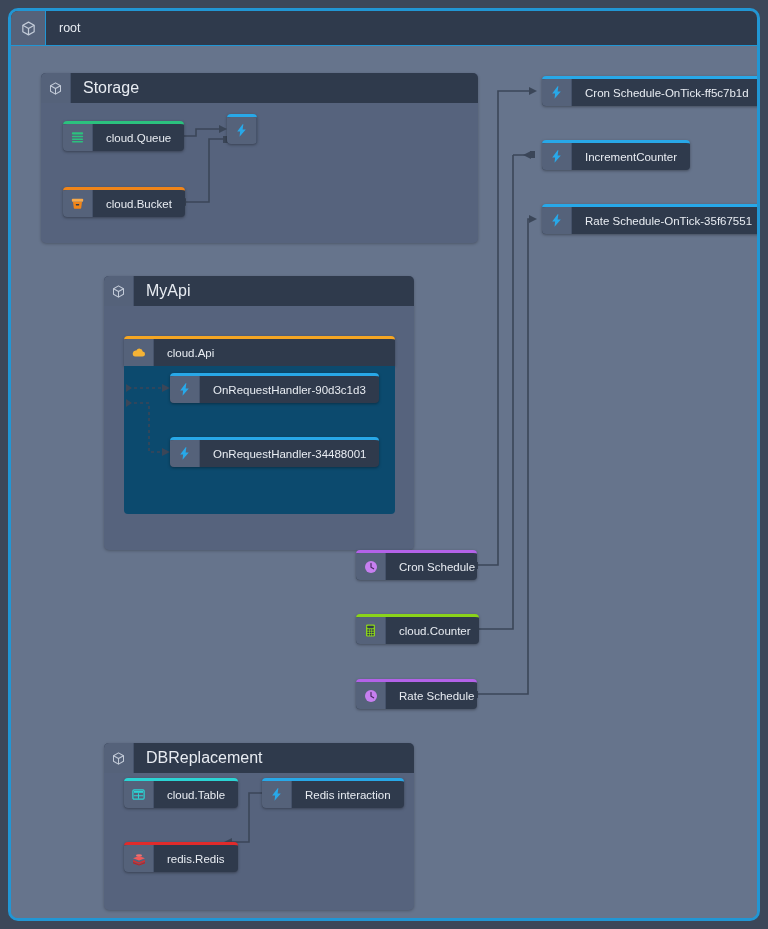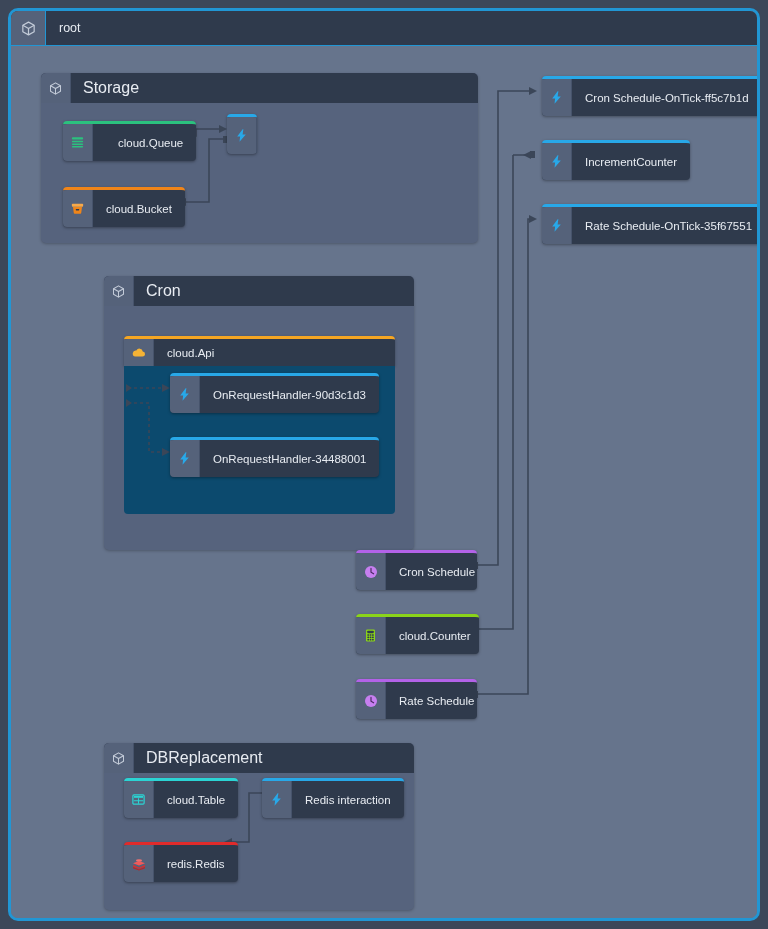--- a/index.html
+++ b/index.html
@@ -67,21 +67,21 @@
   .group > .grp-header .grp-label {
     display: flex; align-items: center;
     padding-left: 12px;
     color: #e8ecf2; font-size: 16px;
   }
   .group > .grp-body { position: relative; width: 100%; }
 
   
   .node {
     position: absolute;
-    height: 40px;
+    height: 30px;
     background: #2f3a4c;
     border-radius: 4px;
     display: flex; align-items: stretch;
     box-shadow: 0 1px 3px rgba(0,0,0,0.35);
     overflow: hidden;
     border-top: 3px solid transparent;
   }
   .node .n-ic {
     width: 30px;
     background: #55627a;
@@ -91,21 +91,21 @@
   }
   .node .n-label {
     display: flex; align-items: center;
     padding: 0 13px;
     color: #e8ecf2;
     font-size: 11.5px; white-space: nowrap;
   }
 
   
   .ac-blue   { border-top-color: #28a8e8; }
-  .ac-green  { border-top-color: #2bc17e; gap: 12px; }
+  .ac-green  { border-top-color: #2bc17e; }
   .ac-orange { border-top-color: #f08519; }
   .ac-purple { border-top-color: #b362e8; }
   .ac-lime   { border-top-color: #8bd41a; }
   .ac-cyan   { border-top-color: #2bd4d4; }
   .ac-red    { border-top-color: #e02b2b; }
 
   
   .api-group { position: absolute; }
   .api-group .api-header {
     height: 30px;
@@ -261,21 +261,21 @@
     </div>
 
     <div class="group" style="left:93px; top:230px; width:310px; height:274px;">
       <div class="grp-header">
         <div class="grp-ic">
           <svg width="15" height="15" viewBox="0 0 24 24" fill="none" stroke="#c3cbd8" stroke-width="1.7" stroke-linejoin="round">
             <path d="M12 3l8 4.5v9L12 21l-8-4.5v-9z"></path>
             <path d="M12 12l8-4.5M12 12v9M12 12L4 7.5"></path>
           </svg>
         </div>
-        <div class="grp-label">Cron</div>
+        <div class="grp-label">MyApi</div>
       </div>
       <div class="grp-body" style="height:244px;">
 
         <div class="api-group" style="left:20px; top:30px; width:271px; height:181px;">
           <div class="api-header">
             <div class="n-ic">
               <svg width="16" height="16" viewBox="0 0 16 16">
                 <path d="M4.3 11.6h7.2a2.6 2.6 0 0 0 0.25-5.18 3.4 3.4 0 0 0-6.4-0.9A2.85 2.85 0 0 0 4.3 11.6z" fill="#f5b335"></path>
               </svg>
             </div>

